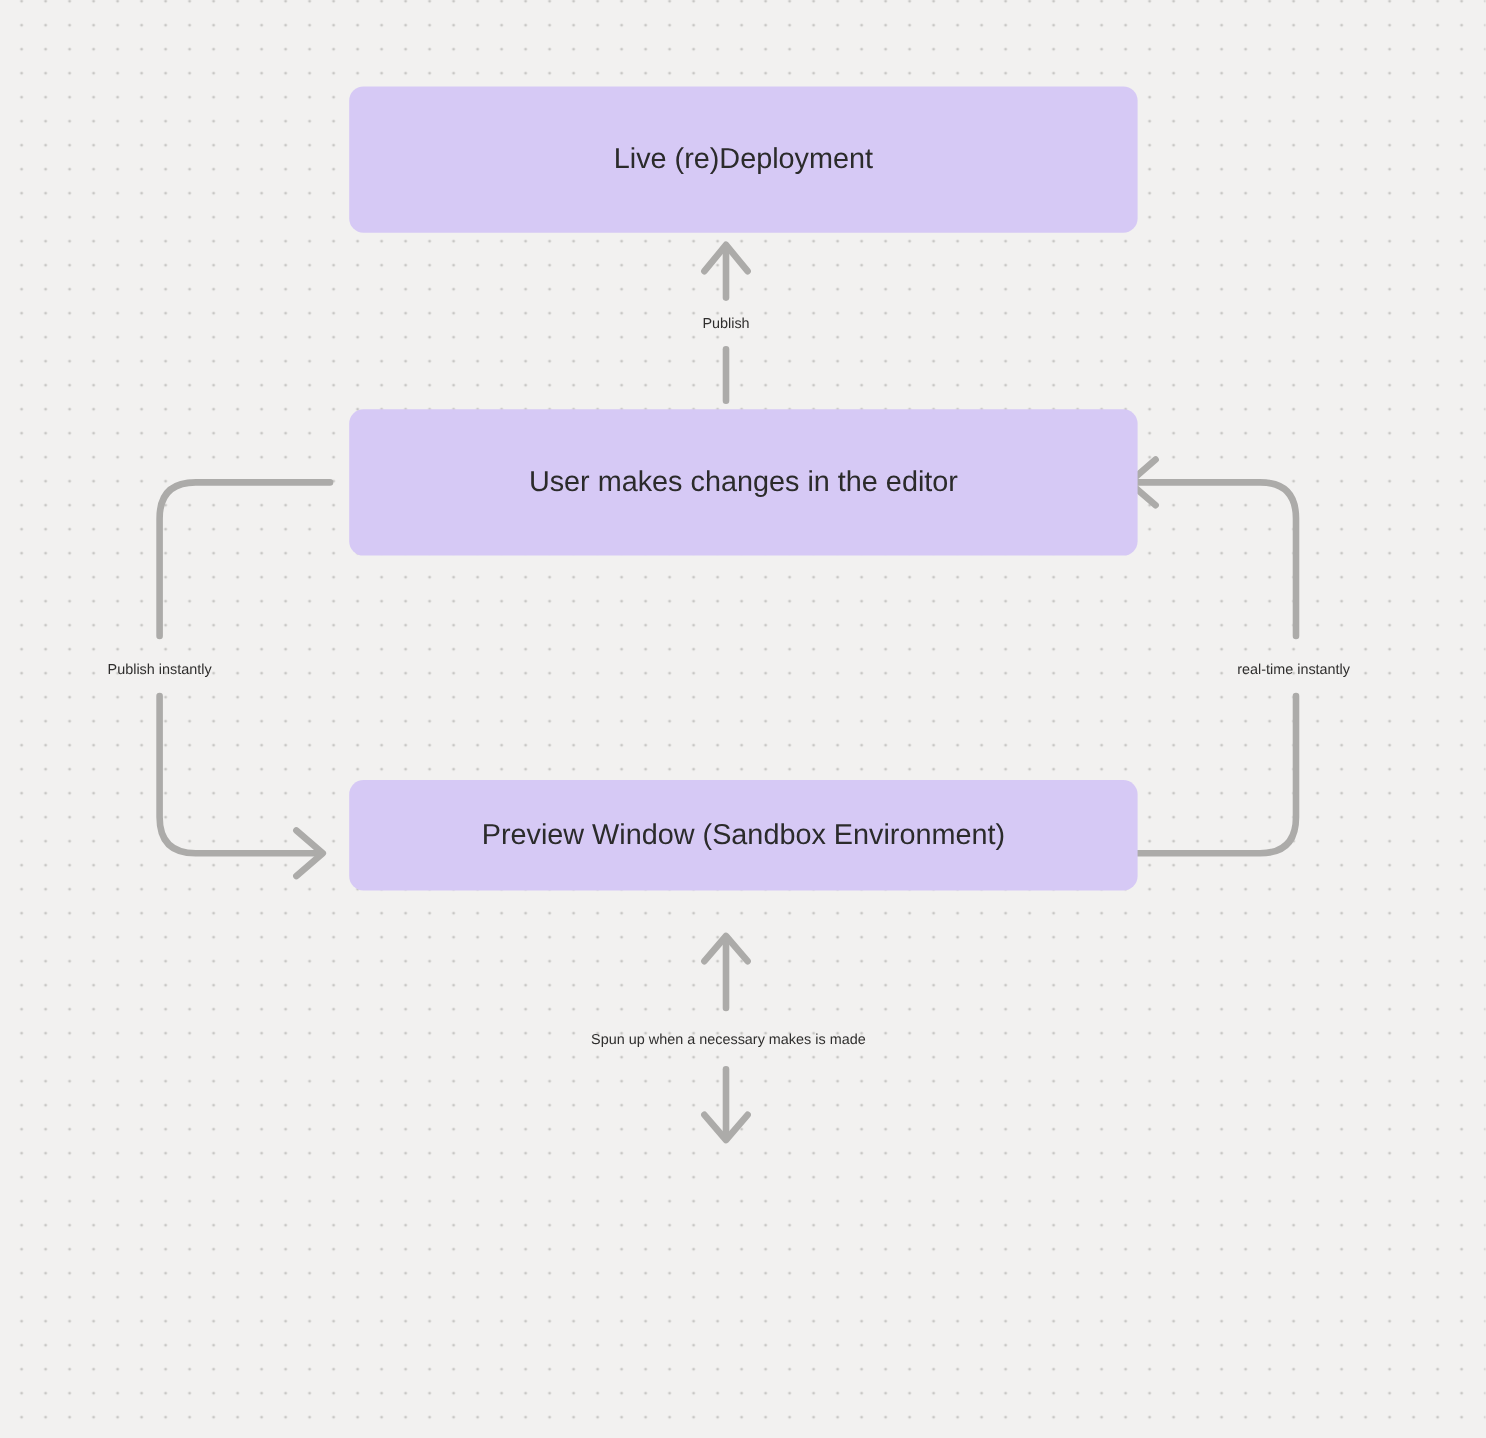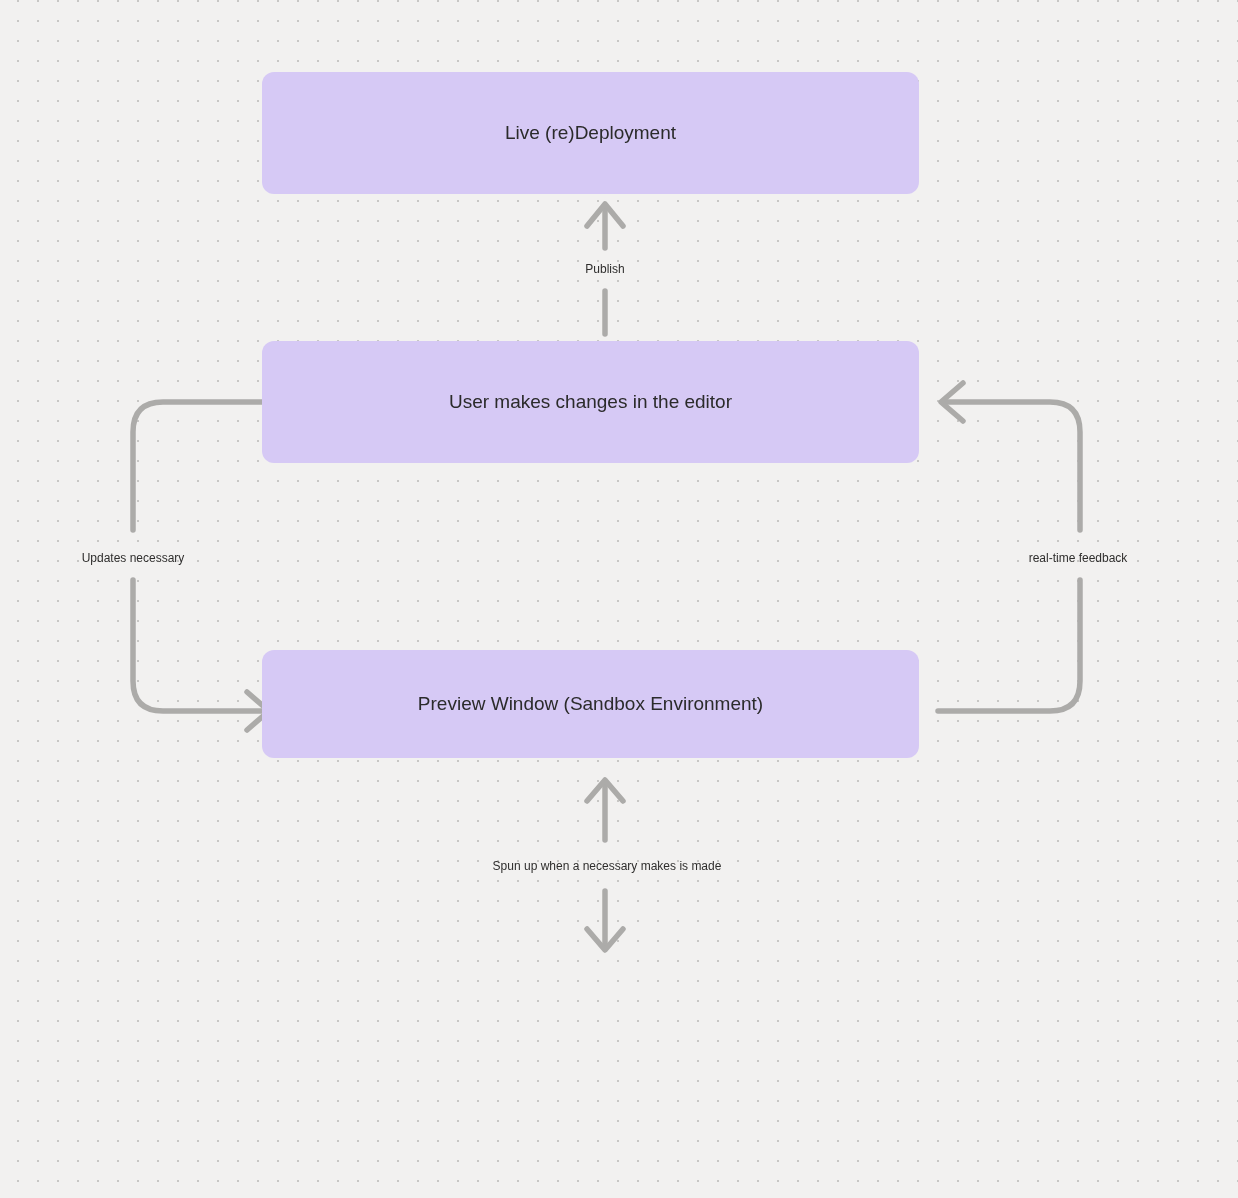--- a/index.html
+++ b/index.html
@@ -16,32 +16,32 @@
   .edges-layer{position:absolute;left:0;top:0;width:1238px;height:1198px;}
   .edge{
     stroke:var(--arrow,#acaba9);
     stroke-width:5.5;
     fill:none;
     stroke-linecap:round;
     stroke-linejoin:round;
   }
   .node{
     position:absolute;
-    left:262px;
+    left:291px;
     width:657px;height:122px;
     background:var(--node-fill,#d6c9f5);
     border-radius:12px;
     display:flex;align-items:center;justify-content:center;
-    font-size:19px;
+    font-size:24px;
     color:var(--node-text,#2b2b2b);
     box-sizing:border-box;
   }
   .node-1{top:72px;}
   .node-2{top:341px;}
-  .node-3{top:650px;height:108px;}
+  .node-3{top:650px;height:92px;}
   .node-4{top:958px;}
   .edge-label{
     position:absolute;
     transform:translate(-50%,-50%);
     font-size:12px;
     color:var(--label-text,#2f2e2d);
     white-space:nowrap;
   }
   .label-publish{left:605px;top:269px;}
   .label-updates{left:133px;top:558px;}
@@ -89,19 +89,19 @@
     <span>User makes changes in the editor</span>
   </div>
 
   <div class="node node-3">
     <span>Preview Window (Sandbox Environment)</span>
   </div>
 
 
   <div class="edge-label label-publish">Publish</div>
 
-  <div class="edge-label label-updates">Updates necessary</div>
+  <div class="edge-label label-updates">Publish instantly</div>
 
-  <div class="edge-label label-feedback">real-time feedback</div>
+  <div class="edge-label label-feedback">real-time instantly</div>
 
   <div class="edge-label label-spunup">Spun up when a necessary makes is made</div>
 
 </div>
 
 </body></html>

